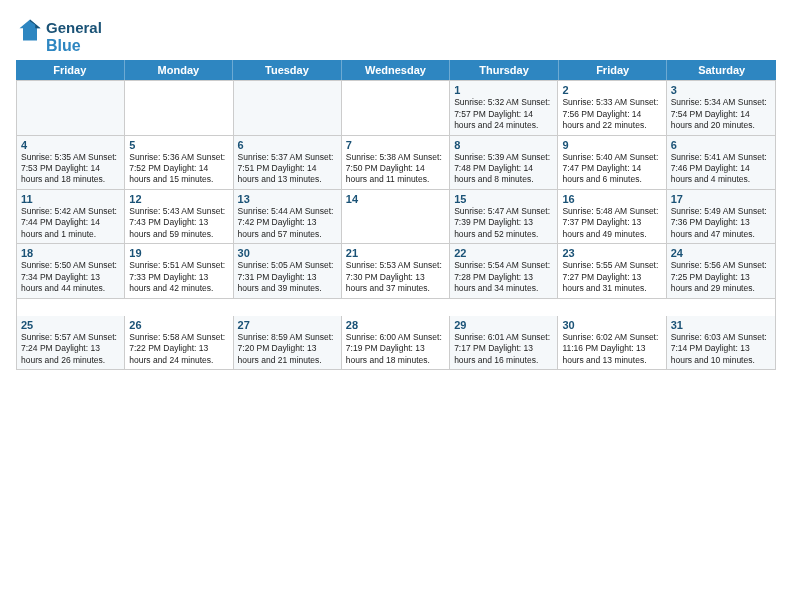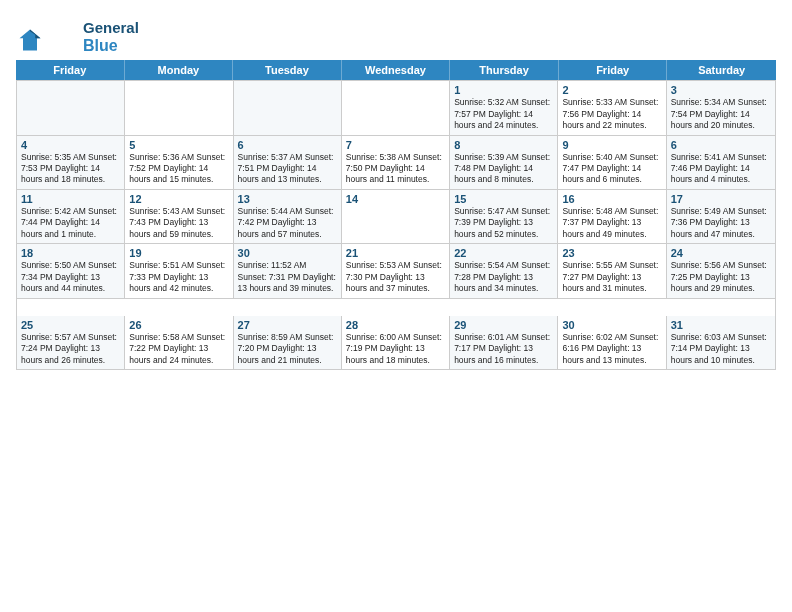--- a/index.html
+++ b/index.html
@@ -18,23 +18,22 @@
       flex-direction: column;
     }
     .header {
       display: flex;
       align-items: flex-start;
       justify-content: space-between;
       margin-bottom: 6px;
     }
     .logo {
       display: flex;
-      align-items: flex-end;
+      align-items: flex-start;
       margin-top: 4px;
-      gap: 37px;
     }
     .logo-icon {
       width: 28px;
       height: 28px;
       margin-right: 2px;
       margin-top: -4px;
     }
     .title-block {
       text-align: right;
     }
@@ -272,21 +271,21 @@
             </div>
             <div class="cal-cell">
               <span class="day-num">19</span>
               <div class="cell-info">Sunrise: 5:51 AM
 Sunset: 7:33 PM
 Daylight: 13 hours
 and 42 minutes.</div>
             </div>
             <div class="cal-cell alt">
               <span class="day-num">30</span>
-              <div class="cell-info">Sunrise: 11:52 AM
+              <div class="cell-info">Sunrise: 5:05 AM
 Sunset: 7:31 PM
 Daylight: 13 hours
 and 39 minutes.</div>
             </div>
             <div class="cal-cell">
               <span class="day-num">21</span>
               <div class="cell-info">Sunrise: 5:53 AM
 Sunset: 7:30 PM
 Daylight: 13 hours
 and 37 minutes.</div>
@@ -345,21 +344,21 @@
             <div class="cal-cell alt">
               <span class="day-num">29</span>
               <div class="cell-info">Sunrise: 6:01 AM
 Sunset: 7:17 PM
 Daylight: 13 hours
 and 16 minutes.</div>
             </div>
             <div class="cal-cell">
               <span class="day-num">30</span>
               <div class="cell-info">Sunrise: 6:02 AM
-Sunset: 6:16 PM
+Sunset: 11:16 PM
 Daylight: 13 hours
 and 13 minutes.</div>
             </div>
             <div class="cal-cell alt">
               <span class="day-num">31</span>
               <div class="cell-info">Sunrise: 6:03 AM
 Sunset: 7:14 PM
 Daylight: 13 hours
 and 10 minutes.</div>
             </div>

